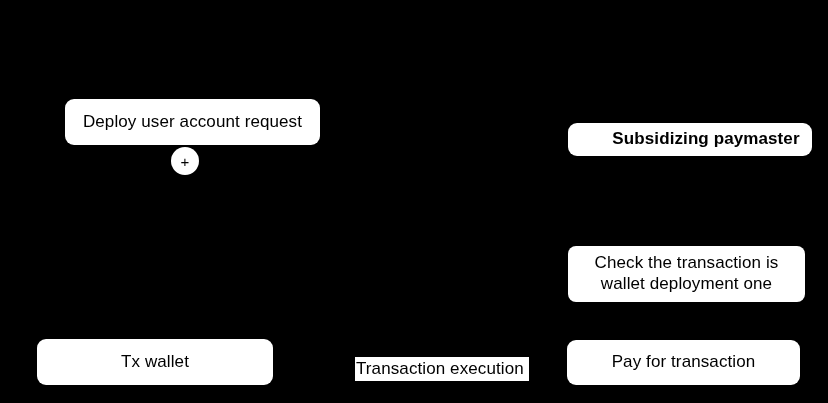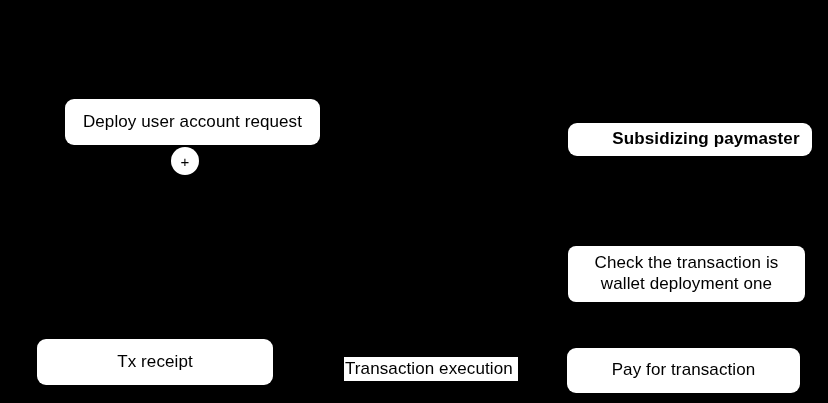--- a/index.html
+++ b/index.html
@@ -59,37 +59,37 @@
     line-height: 1;
     user-select: none;
   }
 
   
   #node-deploy-request   { left: 65px;  top: 99px;  width: 255px; height: 46px; }
   #badge-plus            { left: 171px; top: 147px; width: 28px;  height: 28px; }
   #node-subsidizing      { left: 568px; top: 123px; width: 244px; height: 33px; }
   #node-check-tx         { left: 568px; top: 246px; width: 237px; height: 56px; border-radius: 8px; }
   #node-tx-receipt       { left: 37px;  top: 339px; width: 236px; height: 46px; }
-  #node-tx-execution     { left: 344px; top: 357px; width: 174px; height: 24px;
+  #node-tx-execution     { left: 355px; top: 357px; width: 174px; height: 24px;
                            font-size: 17px; }
-  #node-pay-for-tx       { left: 567px; top: 340px; width: 233px; height: 45px; margin-top: 8px; }
+  #node-pay-for-tx       { left: 567px; top: 340px; width: 233px; height: 45px; }
 </style>
 </head>
 <body>
 
 <div id="canvas">
 
   <div class="node" id="node-deploy-request">Deploy user account request</div>
 
   <div class="badge" id="badge-plus">+</div>
 
   <div class="node bold" id="node-subsidizing">Subsidizing paymaster</div>
 
   <div class="node" id="node-check-tx">Check the transaction is
 wallet deployment one</div>
 
-  <div class="node" id="node-tx-receipt">Tx receipt</div>
+  <div class="node" id="node-tx-receipt">Tx wallet</div>
 
   <div class="node flat" id="node-tx-execution">Transaction execution</div>
 
   <div class="node" id="node-pay-for-tx">Pay for transaction</div>
 
 </div>
 
 </body></html>

